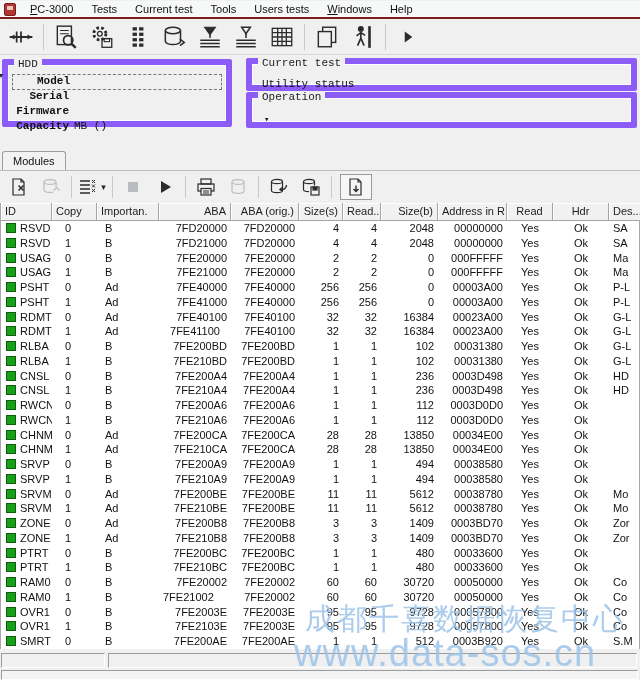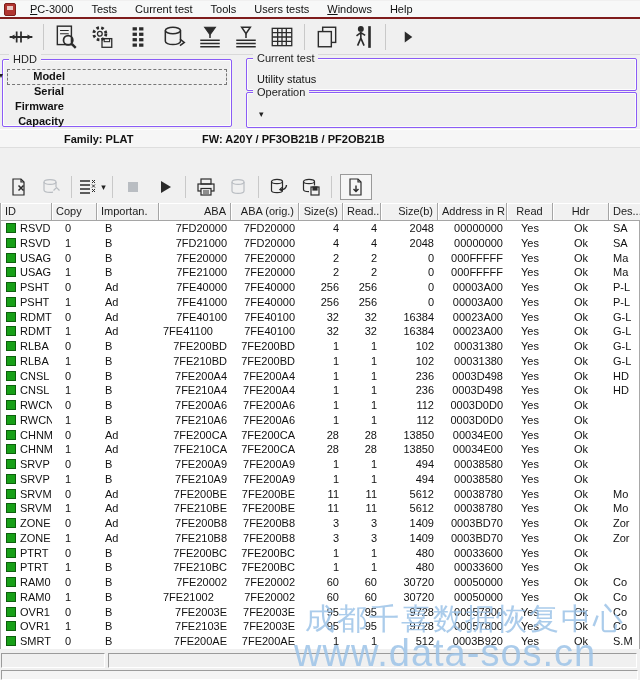--- a/index.html
+++ b/index.html
@@ -31,22 +31,22 @@
   .tbtn.disabled { color:#b9bdc2; }
   .tbtn.framed { border:1px solid #9a9a9a; background:#f6f6f6; margin-left:4px; }
   .tbtn .icon { display:flex; }
   .toolbar1 .icon svg { width:26px; height:26px; }
   .toolbar2 .icon svg { width:20px; height:20px; }
   .tbtn .dd { font-size:9px; margin-left:3px; color:#222; }
   .tsep { width:1px; height:26px; background:#c9c9c9; margin:0 4px; }
   .toolbar2 .tsep { height:22px; }
   
   .top-panels { position:absolute; left:0; top:55px; width:640px; height:74px; }
-  .groupbox { position:absolute; border:1px solid #8b5cf6; border-radius:2px;
-    box-shadow:inset 0 0 0 1px #fdfdfd; }
+  .groupbox { position:absolute; border:6px solid #8b5cf6; border-radius:2px;
+    box-shadow:inset 0 0 0 1px #fdfdfd;font-family:Liberation Mono, monospace; }
   .groupbox > .gb-title { position:absolute; top:-7px; left:6px; background:#f0f0f0;
     padding:0 4px; font-size:11px; color:#222; }
   .gb-hdd   { left:2px;   top:4px;  width:230px; height:68px; }
   .gb-ct    { left:246px; top:3px;  width:391px; height:33px; }
   .gb-op    { left:246px; top:37px; width:391px; height:36px; }
   .hdd-row { position:relative; height:15px; display:flex; margin:0 4px; }
   .hdd-row.focused { border:1px dashed #777; margin-top:3px; height:16px; }
   .hdd-label { width:62px; text-align:right; font-weight:bold; padding-right:5px; }
   .hdd-value { flex:1; }
   .combo-arrow { position:absolute; left:-1px; top:16px; font-size:8px; color:#222; }
@@ -226,39 +226,40 @@
           </div>
           <div class="hdd-row">
             <span class="hdd-label">Serial</span>
             <span class="hdd-value"></span>
           </div>
           <div class="hdd-row">
             <span class="hdd-label">Firmware</span>
           </div>
           <div class="hdd-row">
             <span class="hdd-label">Capacity</span>
+            <span class="hdd-value">MB ()</span>
           </div>
         </div>
     </div>
     <span class="combo-arrow">▾</span>
     <div class="groupbox gb-ct">
       <span class="gb-title">Current test</span>
       <span class="ct-status">Utility status</span>
     </div>
     <div class="groupbox gb-op">
       <span class="gb-title">Operation</span>
       <span class="op-arrow">▾</span>
     </div>
   </div>
 
-  <div class="infobar">
-    <span class="fam">Family: PLAT</span>
-    <span class="fw">FW: A20Y / PF3OB21B / PF2OB21B</span>
+
+  <div class="tabstrip">
+    <div class="tab">Modules</div>
+    <div class="tabline"></div>
   </div>
-
 
   <div class="toolbar2">
       <div class="tbtn">
         <span class="icon">
           <svg viewBox="0 0 20 20" fill="none" stroke="currentColor" stroke-width="1.2">
             <path d="M4 2h8l3 3v13H4z"></path>
             <path d="M12 2v3h3"></path>
             <path d="M9.5 8.5l5 5M14.5 8.5l-5 5" stroke-width="1.5"></path>
           </svg>
         </span>
@@ -461,21 +462,21 @@
           <div class="td" style="width: 57px; text-align: right;">16384</div>
           <div class="td" style="width: 69px; text-align: right;">00023A00</div>
           <div class="td" style="width: 46px; text-align: center;">Yes</div>
           <div class="td" style="width: 56px; text-align: center;">Ok</div>
           <div class="td" style="width: 32px; text-align: left;">G-L</div>
         </div>
         <div class="tr">
           <div class="td" style="width: 51px; text-align: left;"><span class="mod-icon" style="background: rgb(23, 159, 23);"></span>RDMT</div>
           <div class="td" style="width: 45px; text-align: left;">1</div>
           <div class="td" style="width: 62px; text-align: left;">Ad</div>
-          <div class="td" style="width: 72px; text-align: left;">7FE41100</div>
+          <div class="td" style="width: 72px; text-align: center;">7FE41100</div>
           <div class="td" style="width: 68px; text-align: right;">7FE40100</div>
           <div class="td" style="width: 44px; text-align: right;">32</div>
           <div class="td" style="width: 38px; text-align: right;">32</div>
           <div class="td" style="width: 57px; text-align: right;">16384</div>
           <div class="td" style="width: 69px; text-align: right;">00023A00</div>
           <div class="td" style="width: 46px; text-align: center;">Yes</div>
           <div class="td" style="width: 56px; text-align: center;">Ok</div>
           <div class="td" style="width: 32px; text-align: left;">G-L</div>
         </div>
         <div class="tr">

